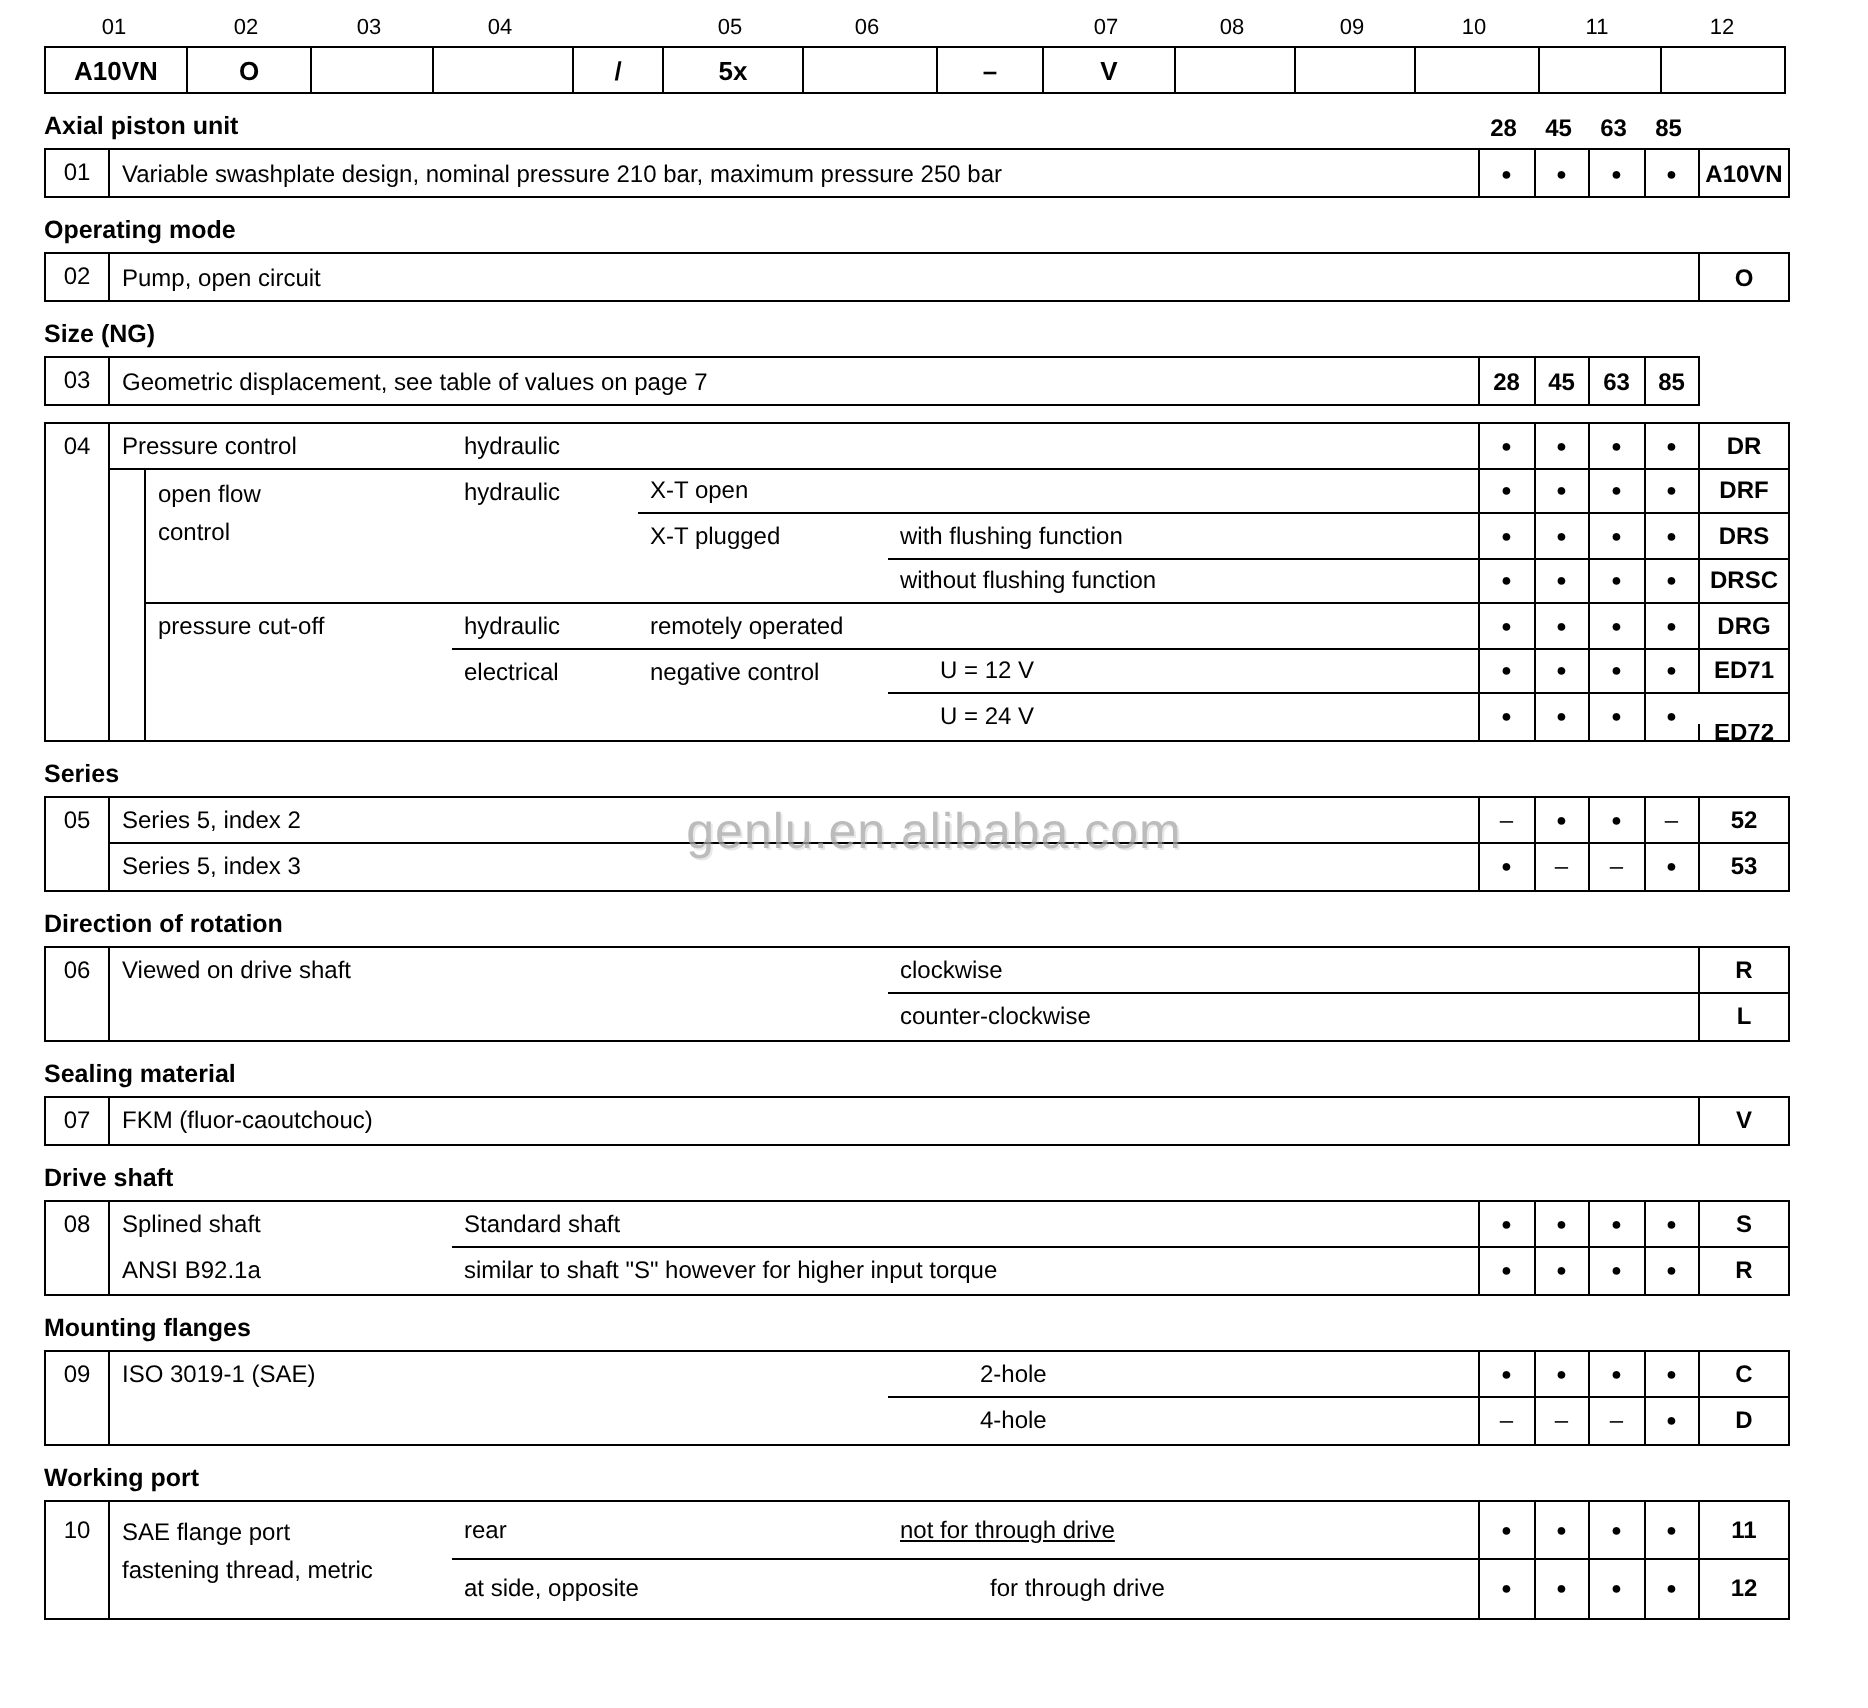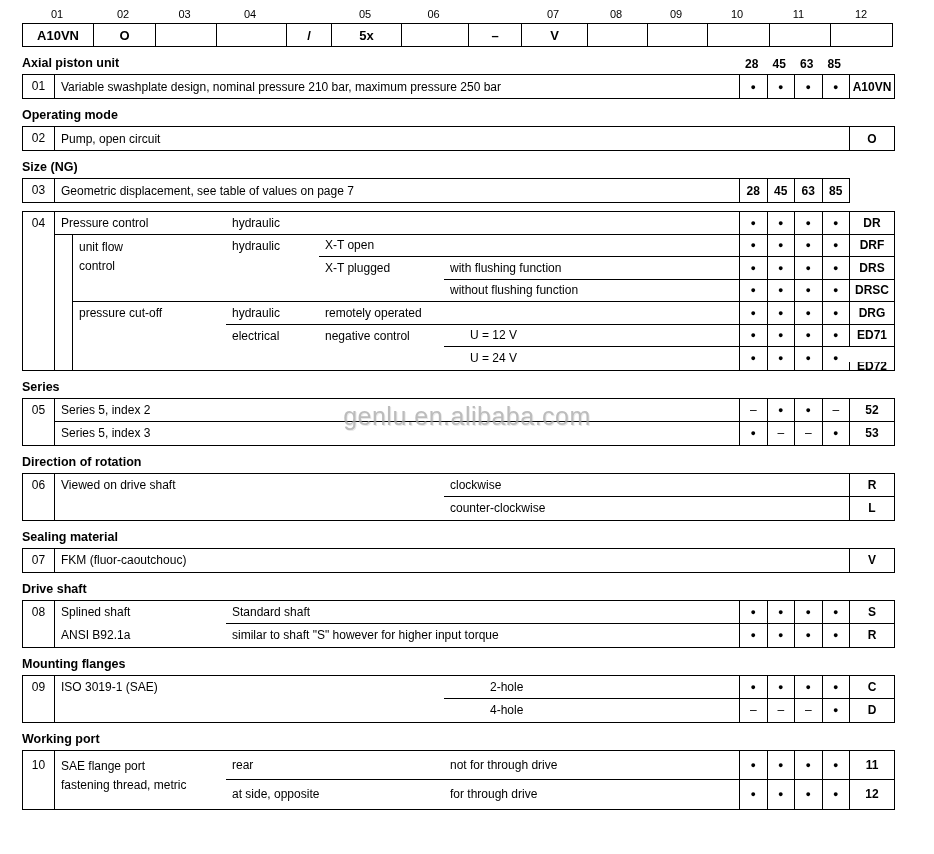--- a/index.html
+++ b/index.html
@@ -119,21 +119,21 @@
           <div class="cell box" style="grid-area: 1 / 6 / span 1 / span 1;">85</div>
         </div>
       </div>
       <div class="section">
         <div class="sec-grid" style="width: 873px; grid-template-columns: 32px 18px 153px 93px 125px 295px 27.5px 27.5px 27.5px 27.5px 45px; grid-template-rows: repeat(7, 22.5px);">
           <div class="cell num vtop" style="line-height: 22.5px; grid-area: 1 / 1 / span 7 / span 1;">04</div>
           <div class="cell text bb" style="grid-area: 1 / 2 / span 1 / span 2;">Pressure control</div>
           <div class="cell indent vtop" style="line-height: 22.5px; grid-area: 2 / 2 / span 6 / span 1;"></div>
           <div class="cell text vtop bb" style="line-height: 19px; padding-top: 3px; grid-area: 2 / 3 / span 3 / span 1;">
             <div>
-              <div class="line" style="line-height: 19px;">unit flow</div>
+              <div class="line" style="line-height: 19px;">open flow</div>
               <div class="line" style="line-height: 19px;">control</div>
             </div>
           </div>
           <div class="cell text vtop" style="line-height: 22.5px; grid-area: 5 / 3 / span 3 / span 1;">pressure cut-off</div>
           <div class="cell text bb" style="grid-area: 1 / 4 / span 1 / span 1;">hydraulic</div>
           <div class="cell text vtop bb" style="line-height: 22.5px; grid-area: 2 / 4 / span 3 / span 1;">hydraulic</div>
           <div class="cell text bb" style="grid-area: 5 / 4 / span 1 / span 1;">hydraulic</div>
           <div class="cell text vtop" style="line-height: 22.5px; grid-area: 6 / 4 / span 2 / span 1;">electrical</div>
           <div class="cell text bb" style="grid-area: 1 / 5 / span 1 / span 1;"></div>
           <div class="cell text bb" style="grid-area: 2 / 5 / span 1 / span 1;">X-T open</div>
@@ -281,22 +281,22 @@
         <div class="sec-grid" style="width: 873px; grid-template-columns: 32px 171px 218px 295px 27.5px 27.5px 27.5px 27.5px 45px; grid-template-rows: repeat(2, 29px);">
           <div class="cell num vtop" style="line-height: 29px; grid-area: 1 / 1 / span 2 / span 1;">10</div>
           <div class="cell text vtop" style="line-height: 19px; padding-top: 6px; grid-area: 1 / 2 / span 2 / span 1;">
             <div>
               <div class="line" style="line-height: 19px;">SAE flange port</div>
               <div class="line" style="line-height: 19px;">fastening thread, metric</div>
             </div>
           </div>
           <div class="cell text bb" style="grid-area: 1 / 3 / span 1 / span 1;">rear</div>
           <div class="cell text" style="grid-area: 2 / 3 / span 1 / span 1;">at side, opposite</div>
-          <div class="cell text bb" style="grid-area: 1 / 4 / span 1 / span 1;">not for through drive</div>
-          <div class="cell text" style="grid-area: 2 / 4 / span 1 / span 1;">for through drive</div>
+          <div class="cell text bb" style="grid-area: 1 / 4 / span 1 / span 1; text-decoration: underline;">not for through drive</div>
+          <div class="cell text" style="grid-area: 2 / 4 / span 1 / span 1; margin-left: 45px;">for through drive</div>
           <div class="cell dot bb" style="grid-area: 1 / 5 / span 1 / span 1;">●</div>
           <div class="cell dot bb" style="grid-area: 1 / 6 / span 1 / span 1;">●</div>
           <div class="cell dot bb" style="grid-area: 1 / 7 / span 1 / span 1;">●</div>
           <div class="cell dot bb" style="grid-area: 1 / 8 / span 1 / span 1;">●</div>
           <div class="cell code bb" style="grid-area: 1 / 9 / span 1 / span 1;">11</div>
           <div class="cell dot" style="grid-area: 2 / 5 / span 1 / span 1;">●</div>
           <div class="cell dot" style="grid-area: 2 / 6 / span 1 / span 1;">●</div>
           <div class="cell dot" style="grid-area: 2 / 7 / span 1 / span 1;">●</div>
           <div class="cell dot" style="grid-area: 2 / 8 / span 1 / span 1;">●</div>
           <div class="cell code" style="grid-area: 2 / 9 / span 1 / span 1;">12</div>

